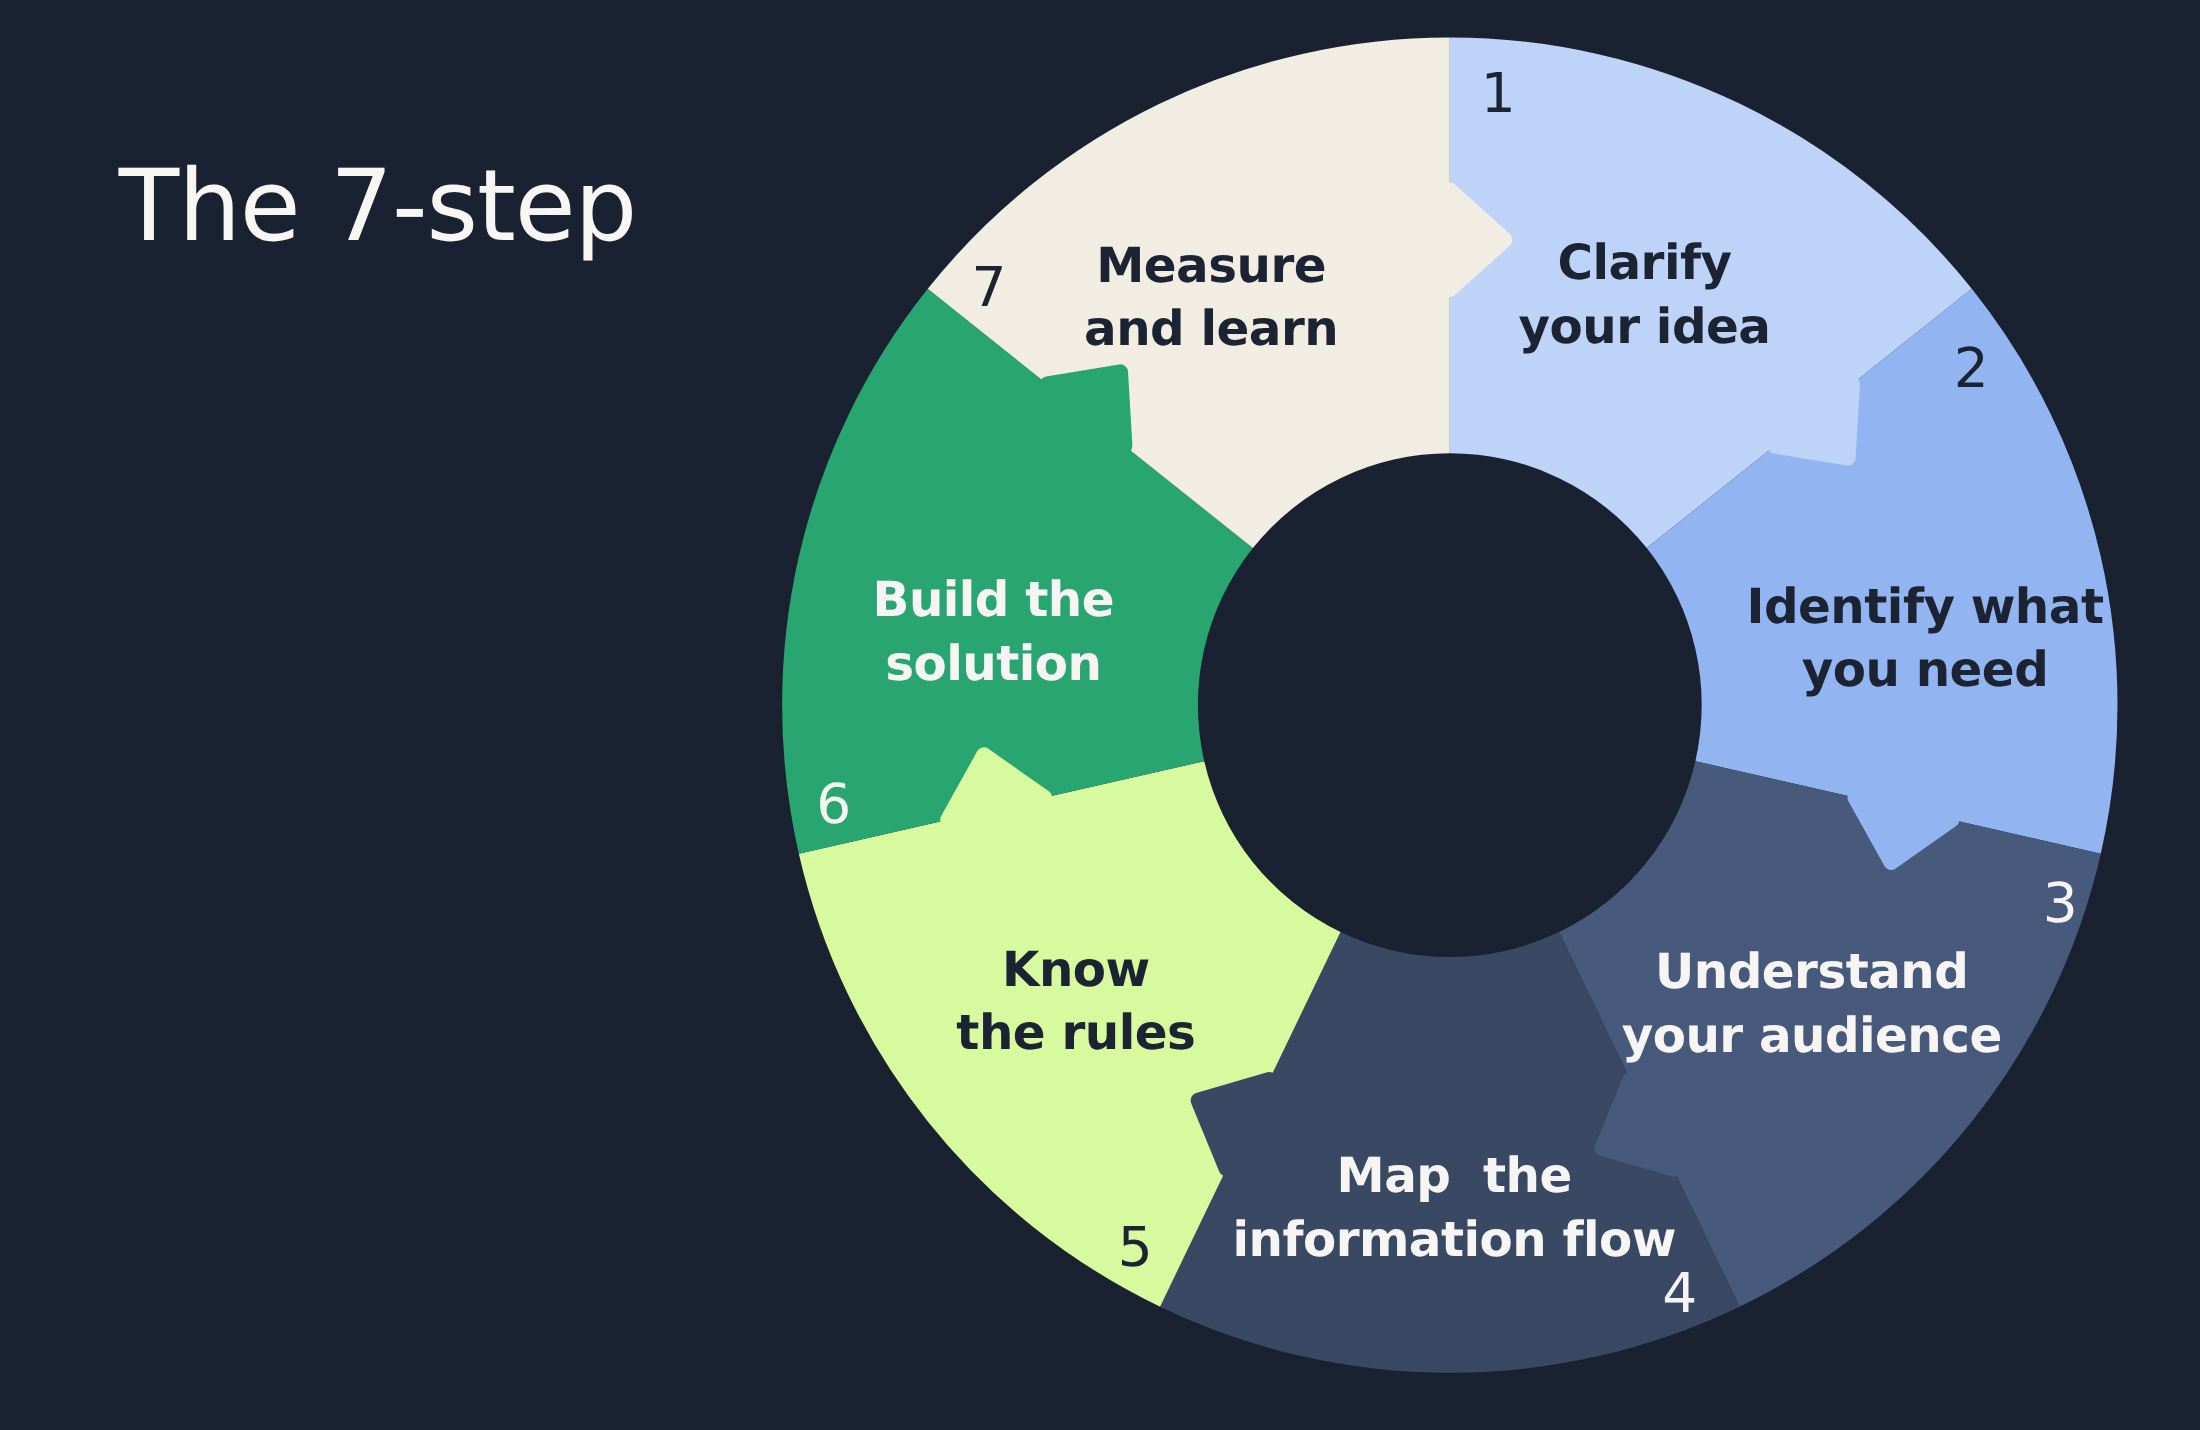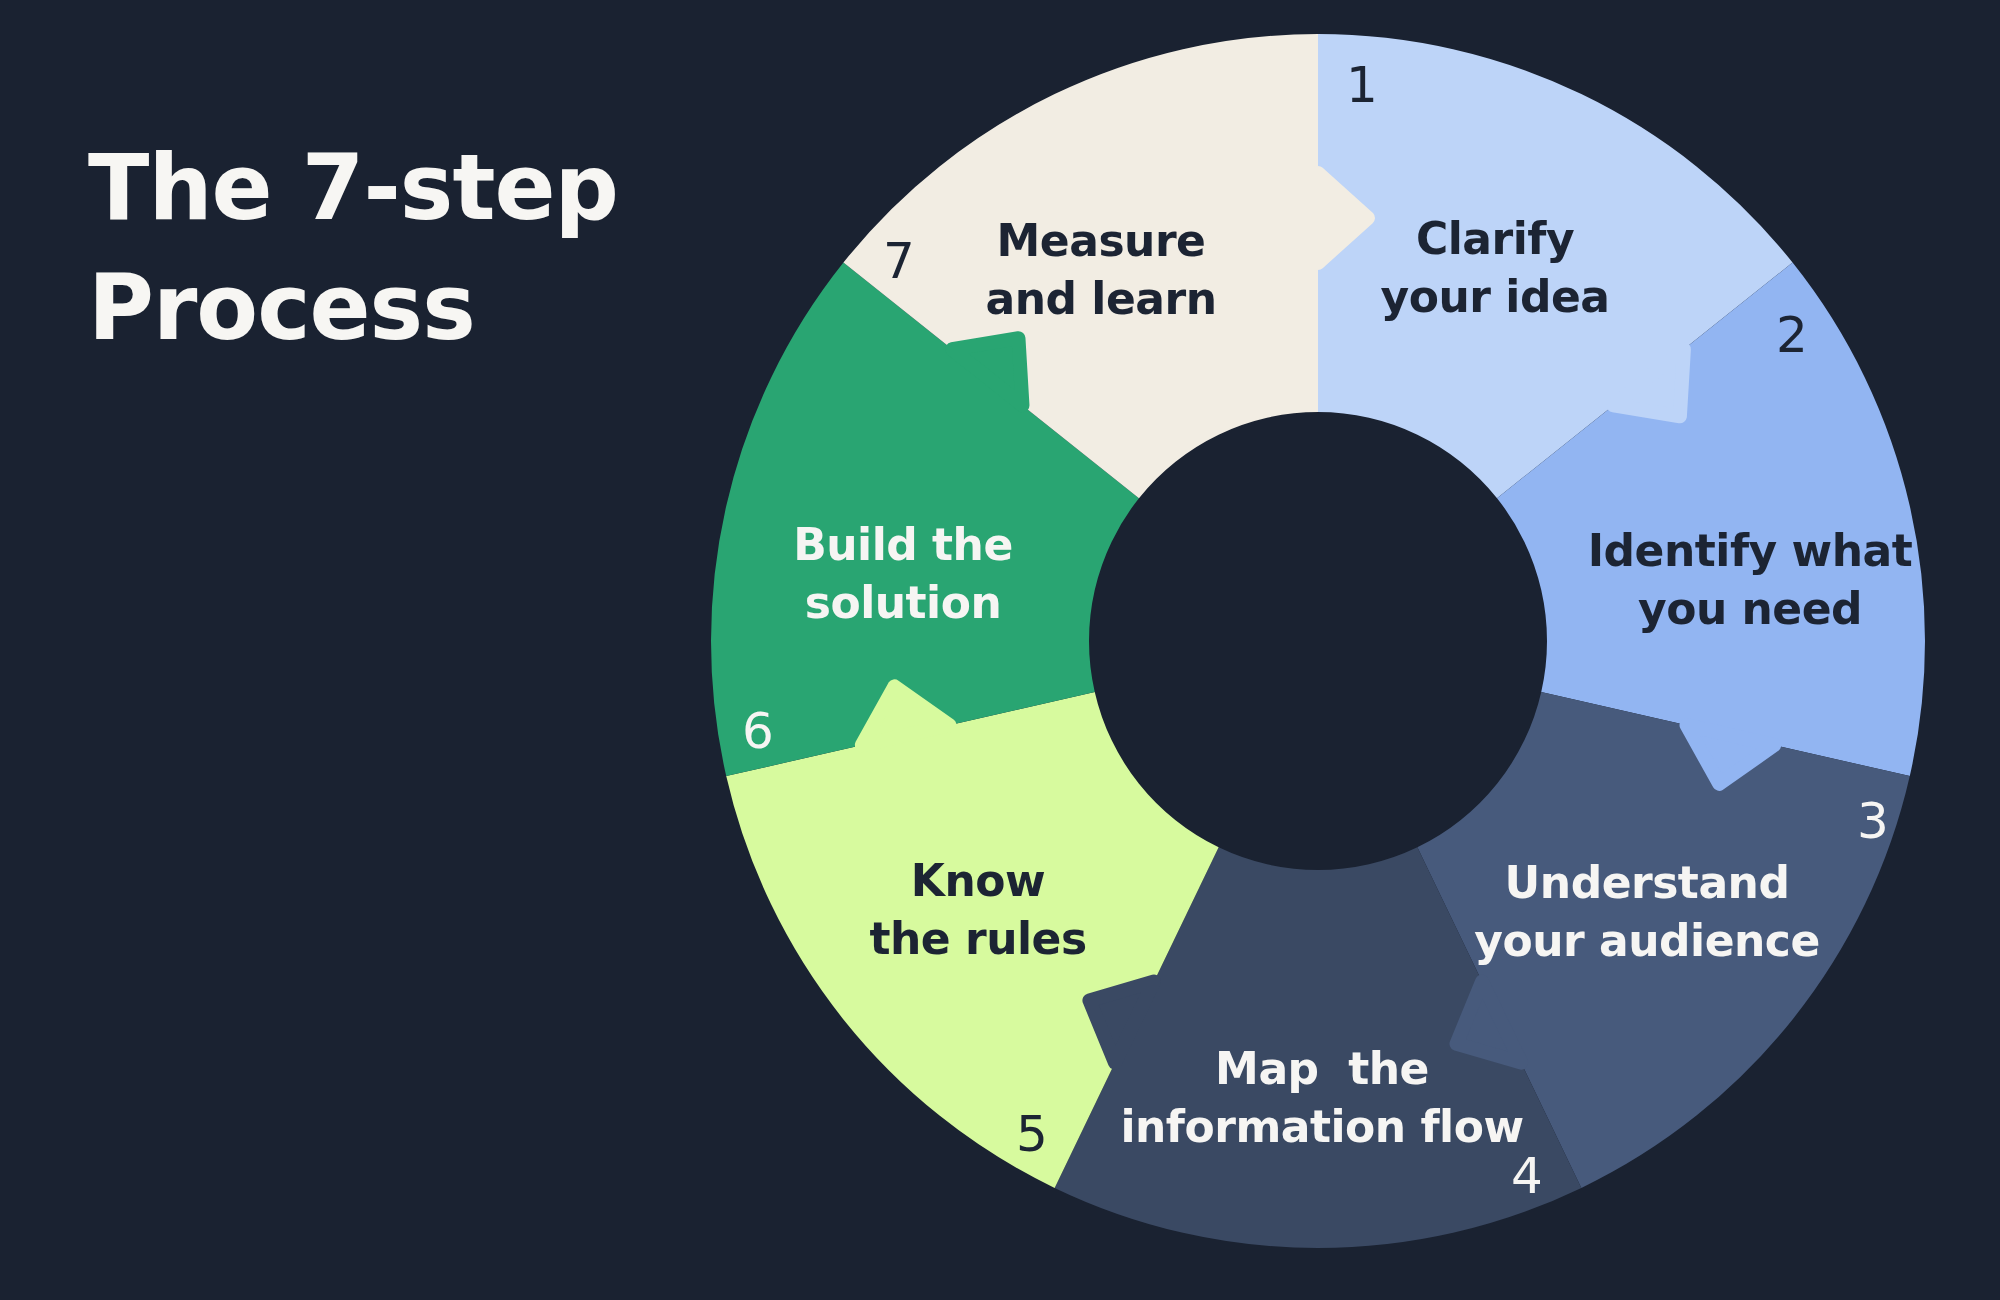--- a/index.html
+++ b/index.html
@@ -5,36 +5,35 @@
   :root{
     --bg:#1a2231; --title:#f7f6f3;
   }
   html,body{margin:0;padding:0;background:var(--bg);}
   .canvas{
     position:relative;width:2000px;height:1300px;overflow:hidden;
     background:var(--bg);
     font-family:"DejaVu Sans","Liberation Sans",sans-serif;
   }
   .title{
-    position:absolute;left:88px;top:128px;
-    font-size:90px;font-weight:700;line-height:1.33;letter-spacing:-1px;
+    position:absolute;left:108px;top:128px;
+    font-size:90px;font-weight:400;line-height:1.33;letter-spacing:-1px;
     color:var(--title);
   }
   svg.wheel{position:absolute;left:0;top:0;width:2000px;height:1300px;}
   .seg-label{font-size:44px;font-weight:700;letter-spacing:-0.5px;white-space:pre;}
   .seg-number{font-size:50px;font-weight:500;}
 </style>
 </head>
 <body>
 
 <div class="canvas">
 
   <div class="title">
     <div>The 7-step</div>
-    <div>Process</div>
   </div>
 
   <svg id="wheel" class="wheel" viewBox="0 0 2000 1300">
       <g>
         <path d="M 1318.00 34.00 A 607 607 0 0 1 1792.57 262.54 L 1497.04 498.22 A 229 229 0 0 0 1318.00 412.00 Z" fill="#bdd4f8"></path>
         <path d="M 1792.57 262.54 A 607 607 0 0 1 1909.78 776.07 L 1541.26 691.96 A 229 229 0 0 0 1497.04 498.22 Z" fill="#92b5f2"></path>
         <path d="M 1909.78 776.07 A 607 607 0 0 1 1581.37 1187.89 L 1417.36 847.32 A 229 229 0 0 0 1541.26 691.96 Z" fill="#475a7c"></path>
         <path d="M 1581.37 1187.89 A 607 607 0 0 1 1054.63 1187.89 L 1218.64 847.32 A 229 229 0 0 0 1417.36 847.32 Z" fill="#3a4963"></path>
         <path d="M 1054.63 1187.89 A 607 607 0 0 1 726.22 776.07 L 1094.74 691.96 A 229 229 0 0 0 1218.64 847.32 Z" fill="#d7fa9e"></path>
         <path d="M 726.22 776.07 A 607 607 0 0 1 843.43 262.54 L 1138.96 498.22 A 229 229 0 0 0 1094.74 691.96 Z" fill="#29a572"></path>

